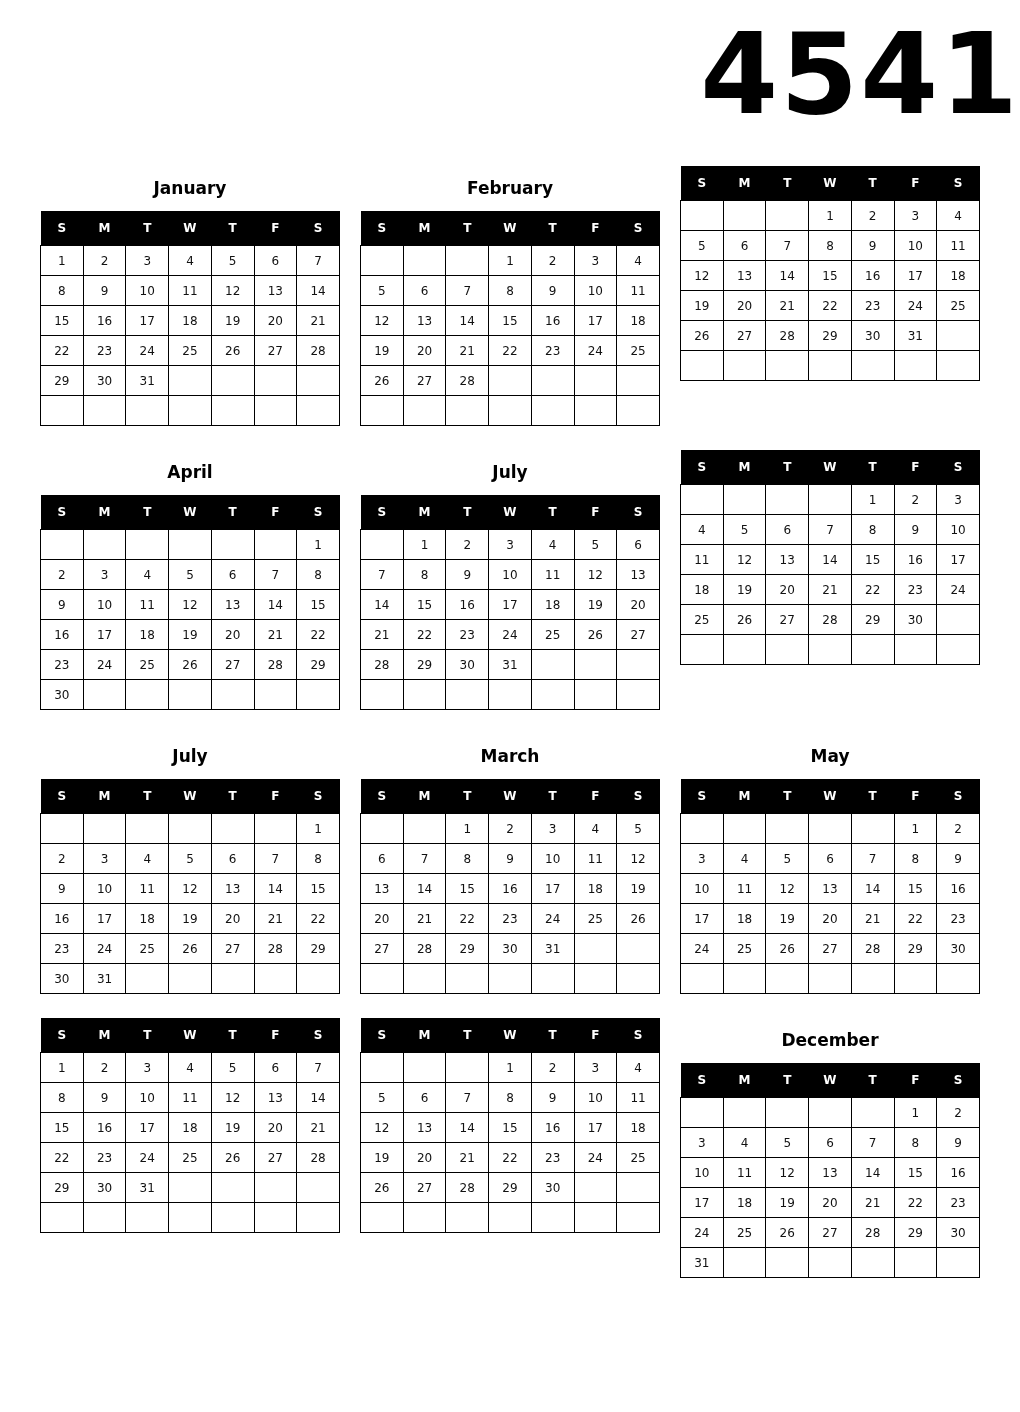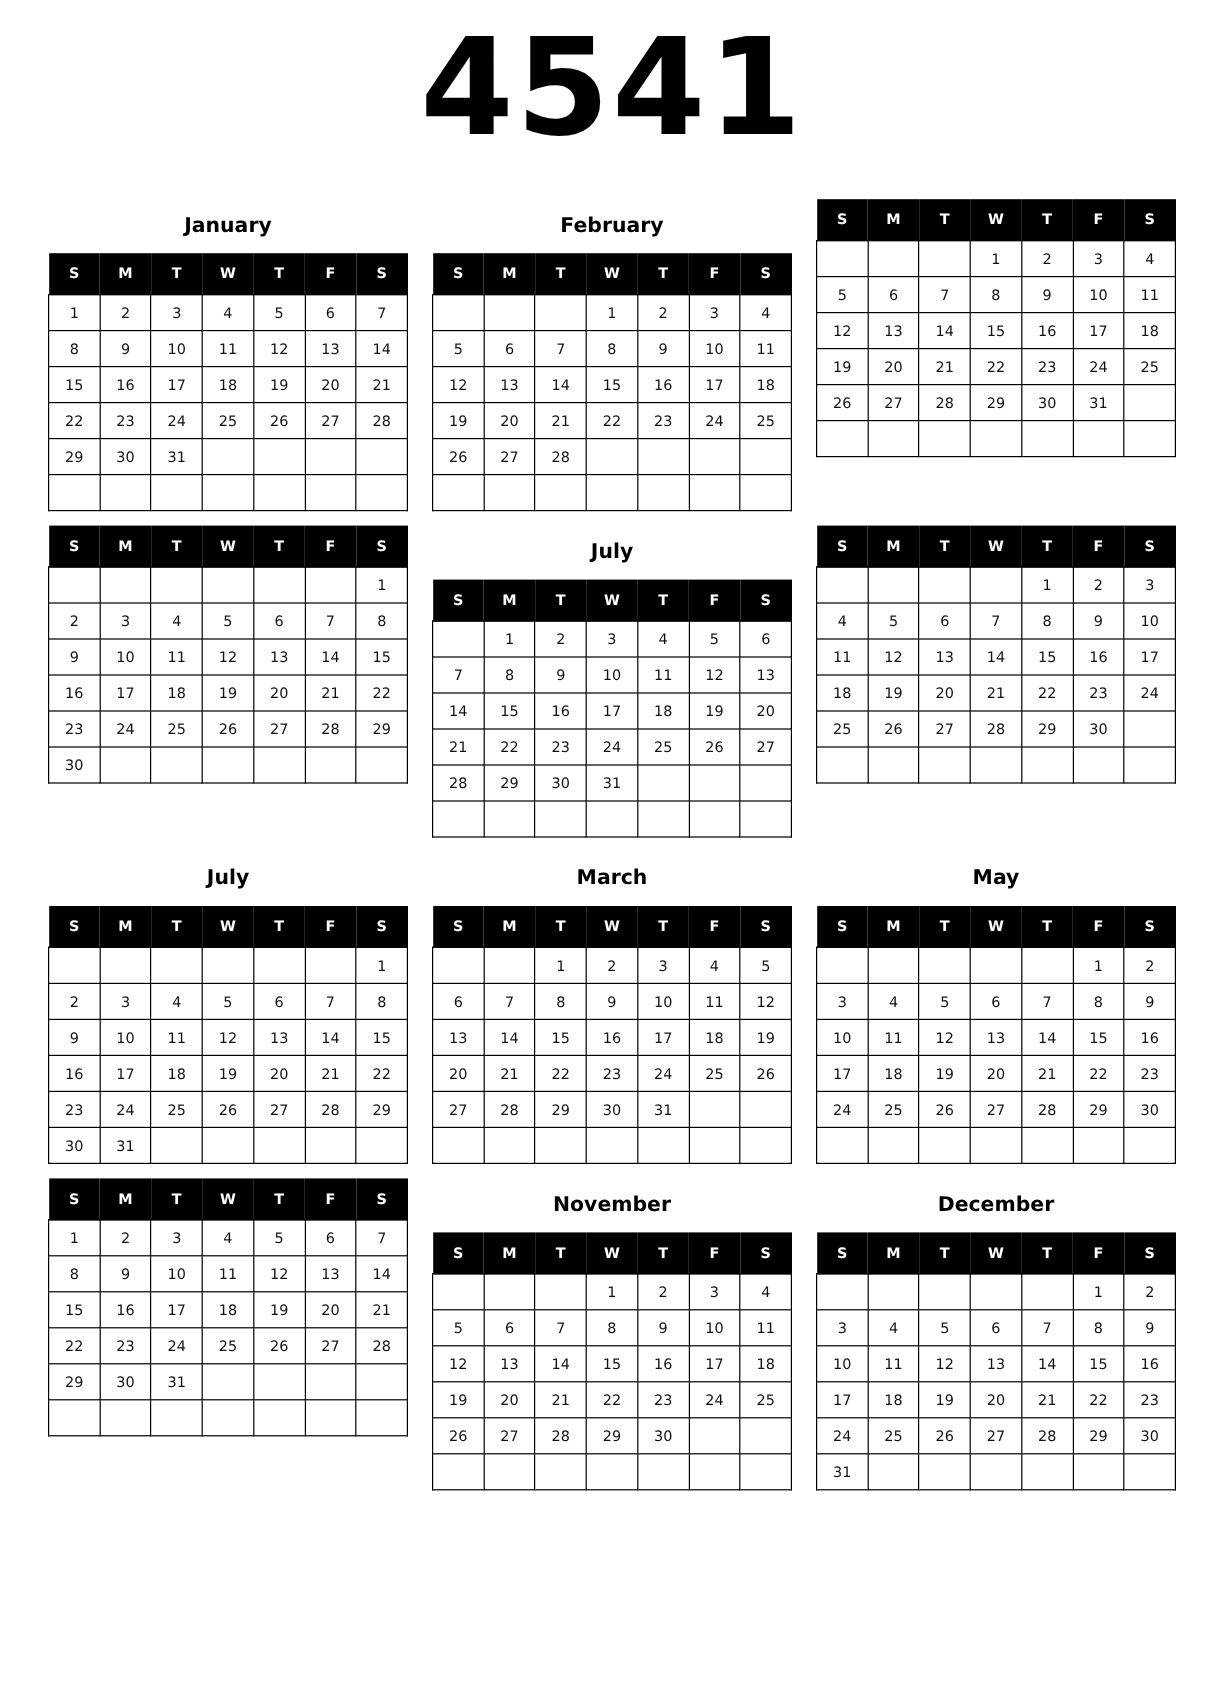--- a/index.html
+++ b/index.html
@@ -15,42 +15,42 @@
     overflow: hidden;
   }
   .page {
     position: relative;
     width: 1020px;
     height: 1412px;
     box-sizing: border-box;
     padding: 0;
   }
   .year-title {
-    text-align: center;
+    text-align: right;
     font-size: 112px;
     font-weight: 700;
     letter-spacing: 2px;
     line-height: 1;
     margin: 18px 0 0 0;
     padding: 0;
     font-family: "DejaVu Sans", sans-serif;
   }
   .months-grid {
     margin-top: 36px;
     display: grid;
     grid-template-columns: repeat(3, 320px);
     justify-content: center;
     column-gap: 0px;
     row-gap: 0px;
   }
   .month {
     width: 320px;
     box-sizing: border-box;
     padding: 0 10px;
-    margin-bottom: 12px;
+    margin-bottom: 24px;
   }
   .month-name {
     text-align: center;
     font-size: 17px;
     font-weight: 700;
     margin: 12px 0 13px 0;
     font-family: "DejaVu Sans", sans-serif;
   }
   table.cal {
     border-collapse: collapse;
@@ -295,20 +295,21 @@
               <td class="empty"></td>
               <td class="empty"></td>
               <td class="empty"></td>
               <td class="empty"></td>
               <td class="empty"></td>
             </tr>
           </tbody>
         </table>
       </div>
       <div class="month">
+        <div class="month-name">April</div>
         <table class="cal">
           <thead>
             <tr>
               <th>S</th>
               <th>M</th>
               <th>T</th>
               <th>W</th>
               <th>T</th>
               <th>F</th>
               <th>S</th>
@@ -796,21 +797,20 @@
               <td class="empty"></td>
               <td class="empty"></td>
               <td class="empty"></td>
               <td class="empty"></td>
               <td class="empty"></td>
             </tr>
           </tbody>
         </table>
       </div>
       <div class="month">
-        <div class="month-name">November</div>
         <table class="cal">
           <thead>
             <tr>
               <th>S</th>
               <th>M</th>
               <th>T</th>
               <th>W</th>
               <th>T</th>
               <th>F</th>
               <th>S</th>

